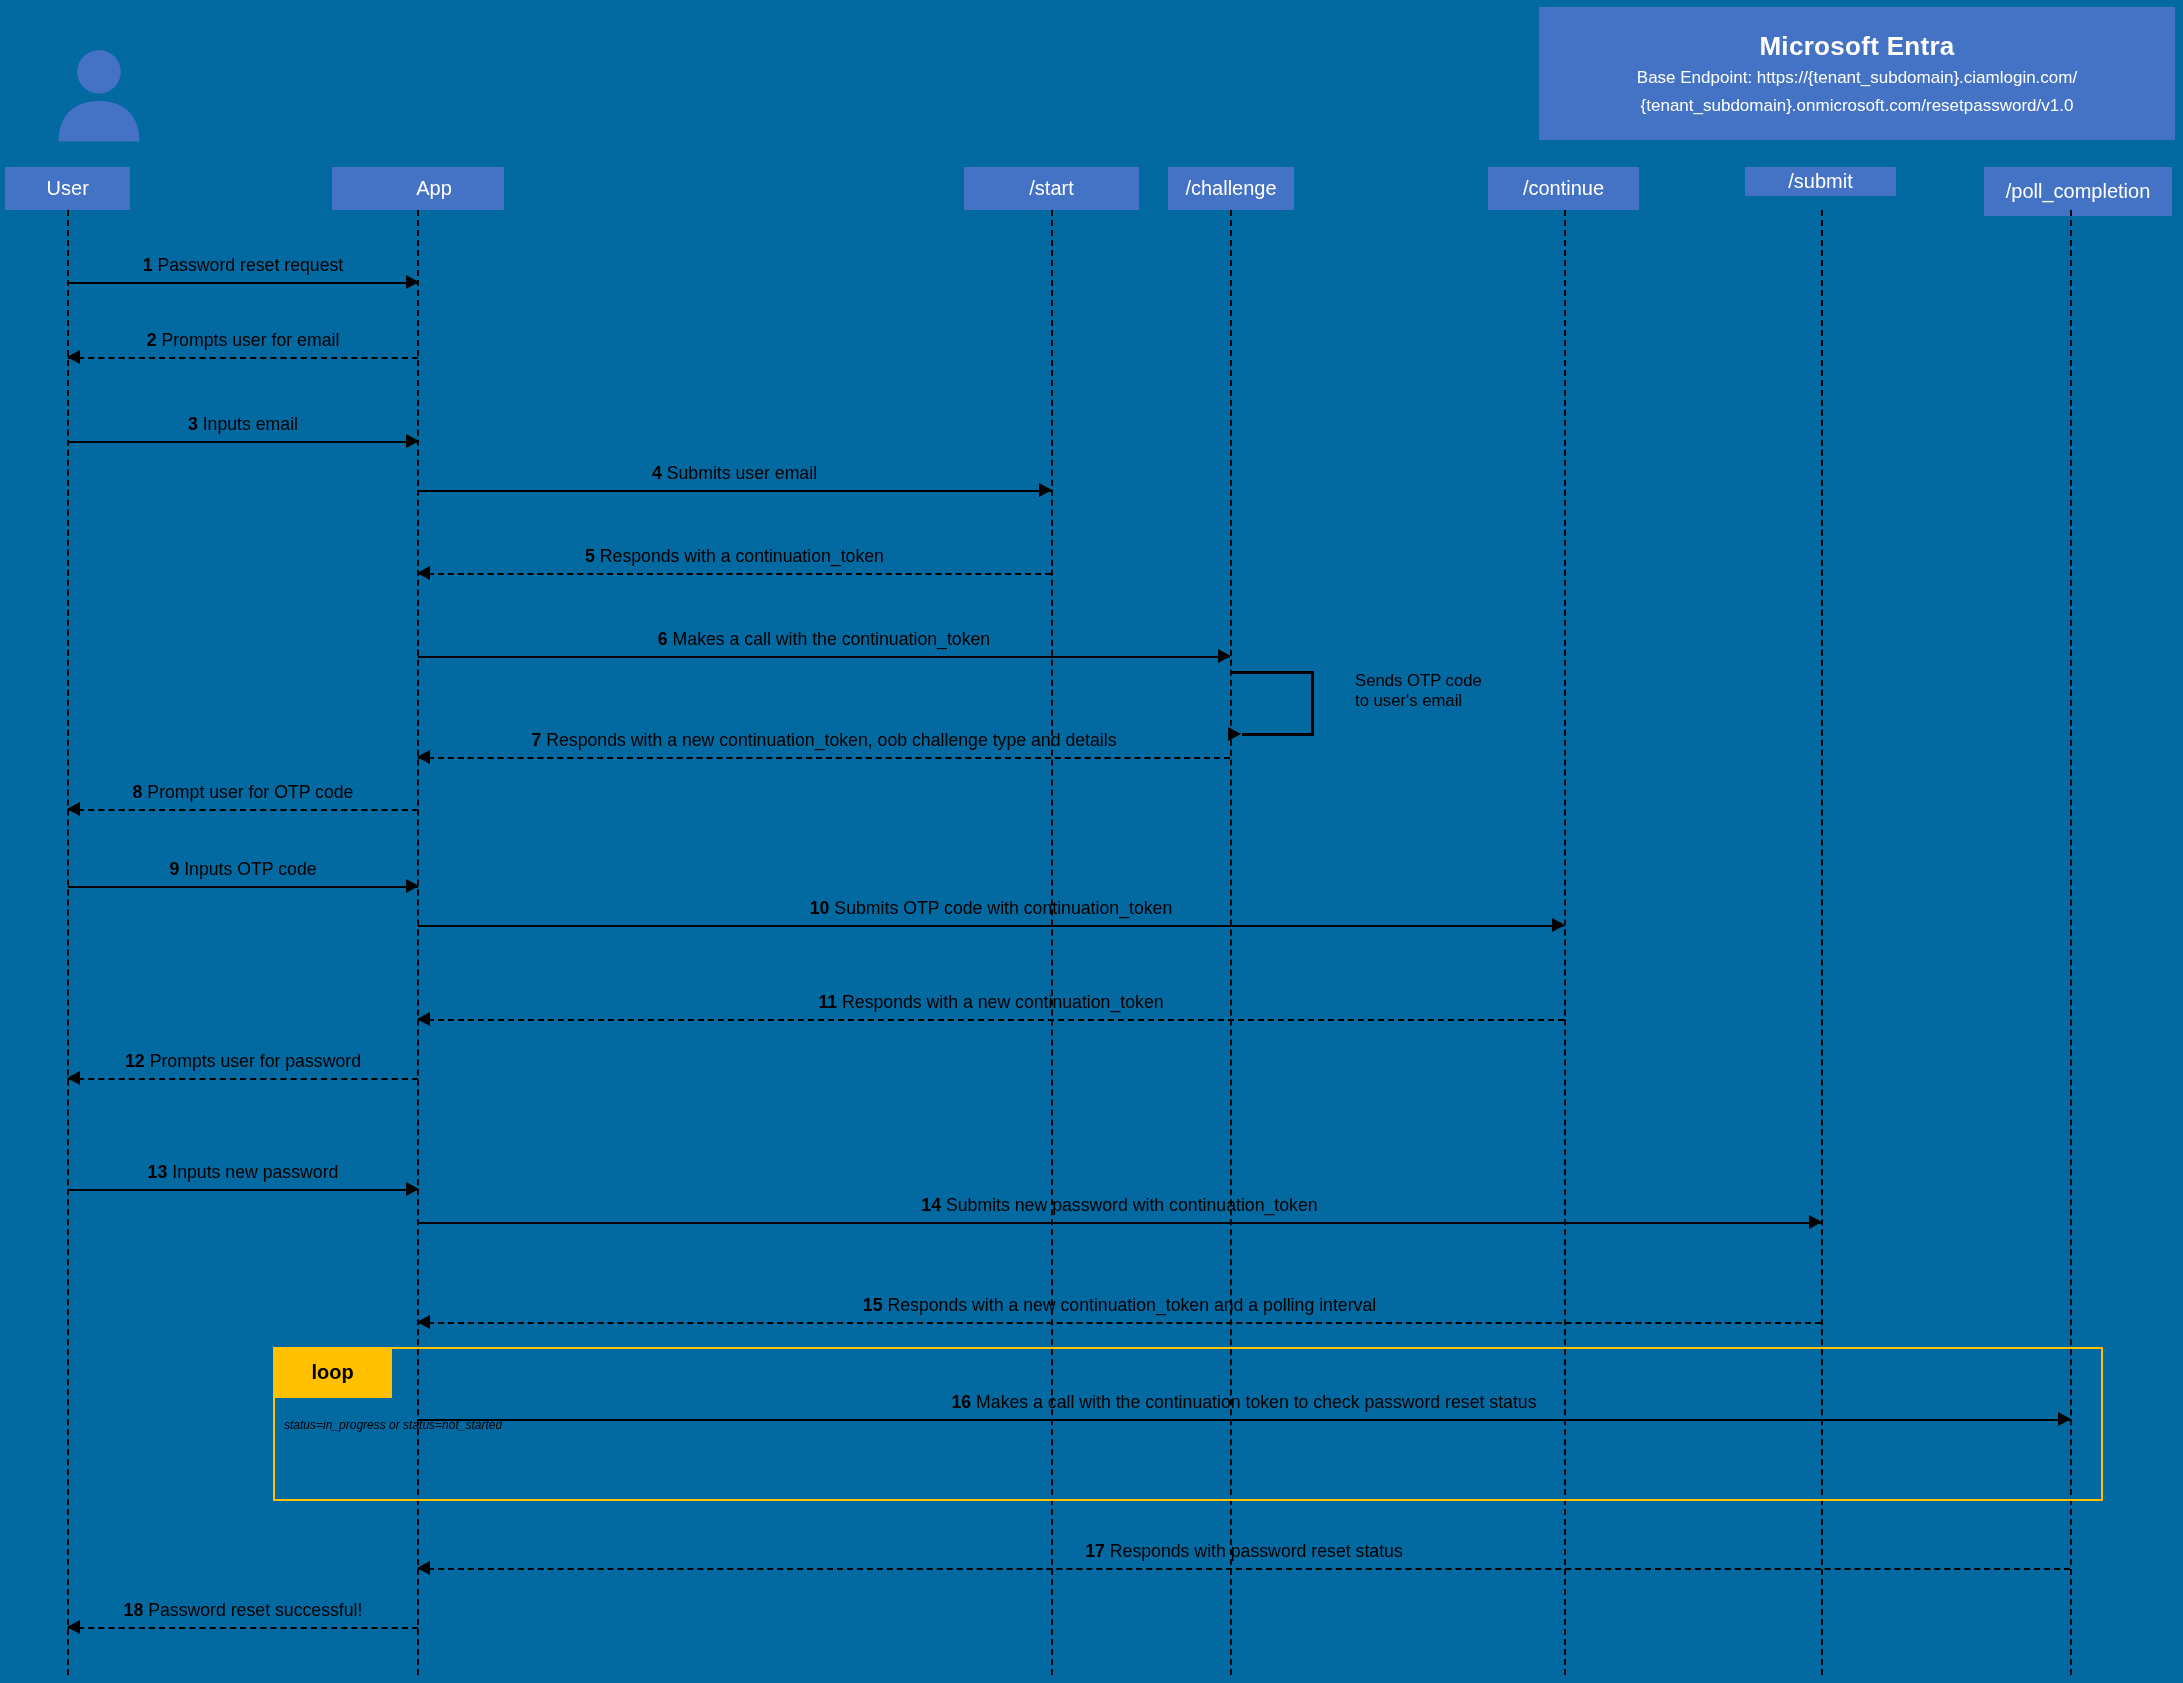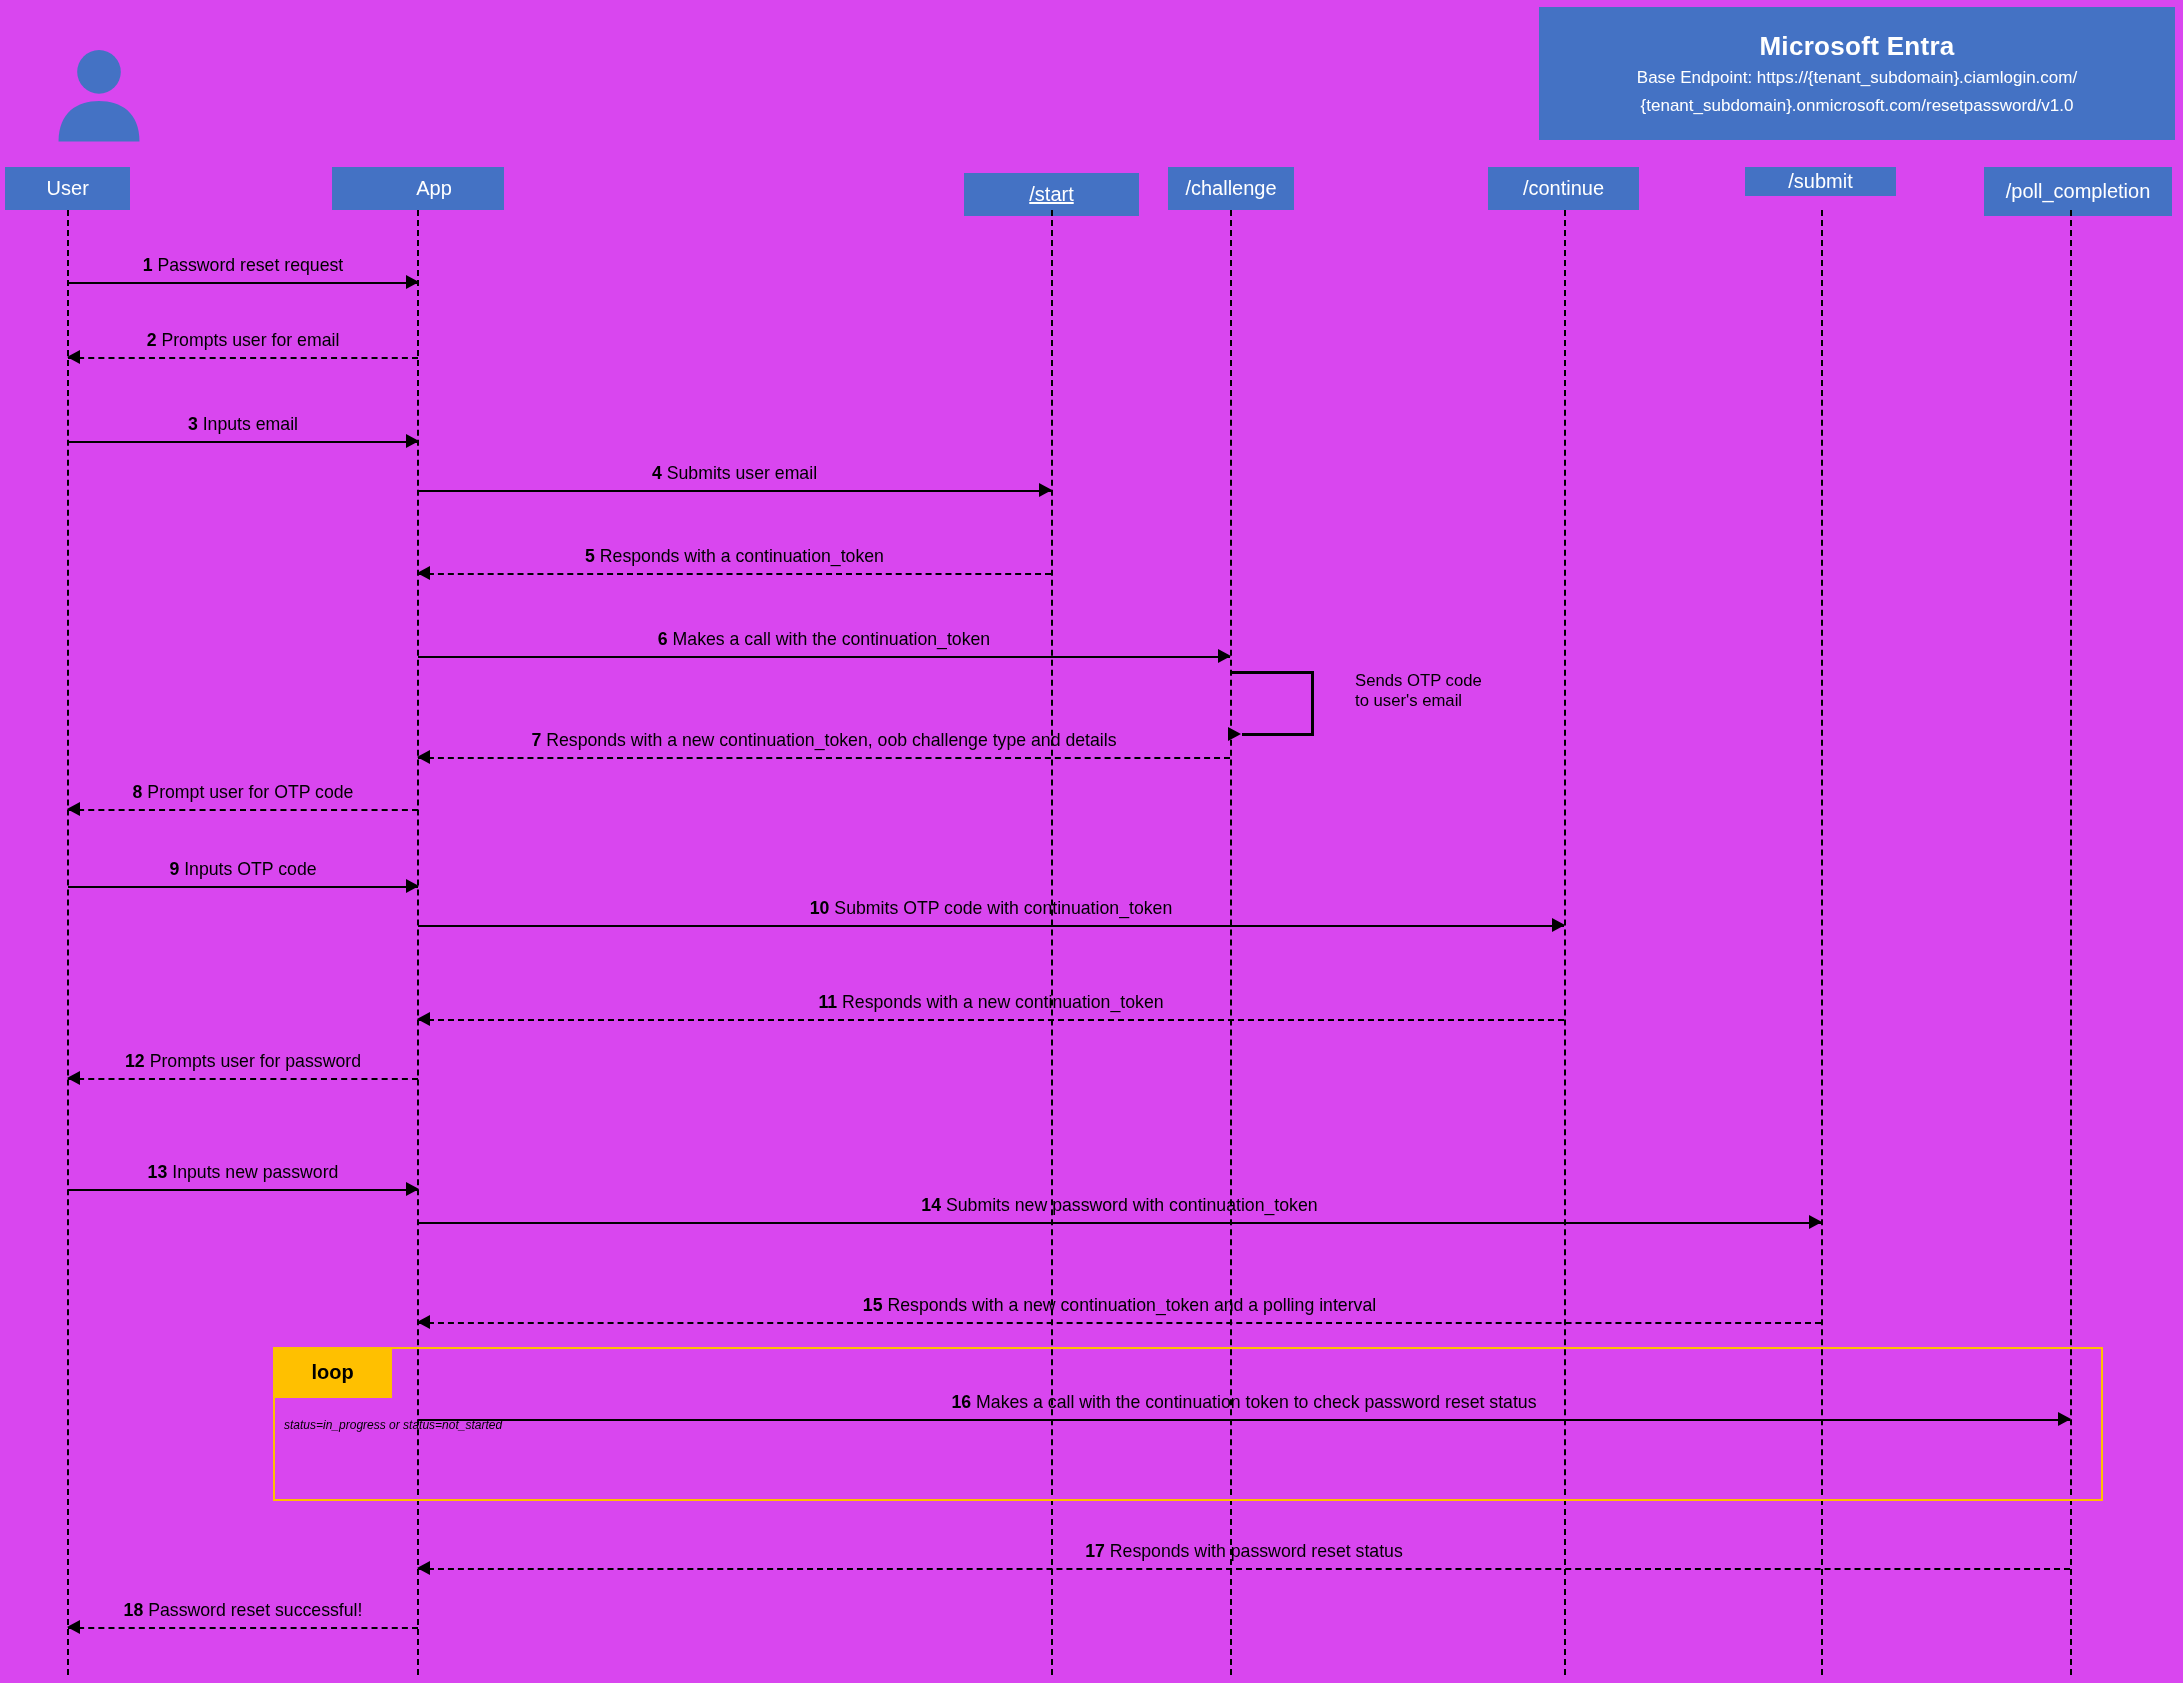--- a/index.html
+++ b/index.html
@@ -1,21 +1,21 @@
 <!DOCTYPE html>
 <html style="font-size:8.3px"><head>
 <meta charset="utf-8">
 <style>
   html,body{margin:0;padding:0;background:#ffffff;}
   body{font-family:"Liberation Sans", sans-serif;}
   #stage{
     position:relative;
     width:2183px;
     height:1683px;
-    background:#d946ef;
+    background:#0369a1;
     overflow:hidden;
   }
   
   .phead{
     position:absolute;
     background:#4472C4;
     color:#ffffff;
     display:flex;
     align-items:center;
     justify-content:center;
@@ -130,21 +130,21 @@
     <div class="entra-sub">Base Endpoint: https://{tenant_subdomain}.ciamlogin.com/</div>
     <div class="entra-sub">{tenant_subdomain}.onmicrosoft.com/resetpassword/v1.0</div>
   </div>
 
   <div class="phead" style="left:5.2px;top:167px;width:125px;height:43px;">
     <span>User</span>
   </div>
   <div class="phead" style="left:332px;top:167px;width:172px;height:43px;padding-left:32px;">
     <span>App</span>
   </div>
-  <div class="phead" style="left:964px;top:173px;width:175px;height:43px;text-decoration:underline;">
+  <div class="phead" style="left:964px;top:167px;width:175px;height:43px;">
     <span>/start</span>
   </div>
   <div class="phead" style="left:1168px;top:167px;width:126px;height:43px;">
     <span>/challenge</span>
   </div>
   <div class="phead" style="left:1488px;top:167px;width:151px;height:43px;">
     <span>/continue</span>
   </div>
   <div class="phead" style="left:1745px;top:167px;width:151px;height:29px;">
     <span>/submit</span>

